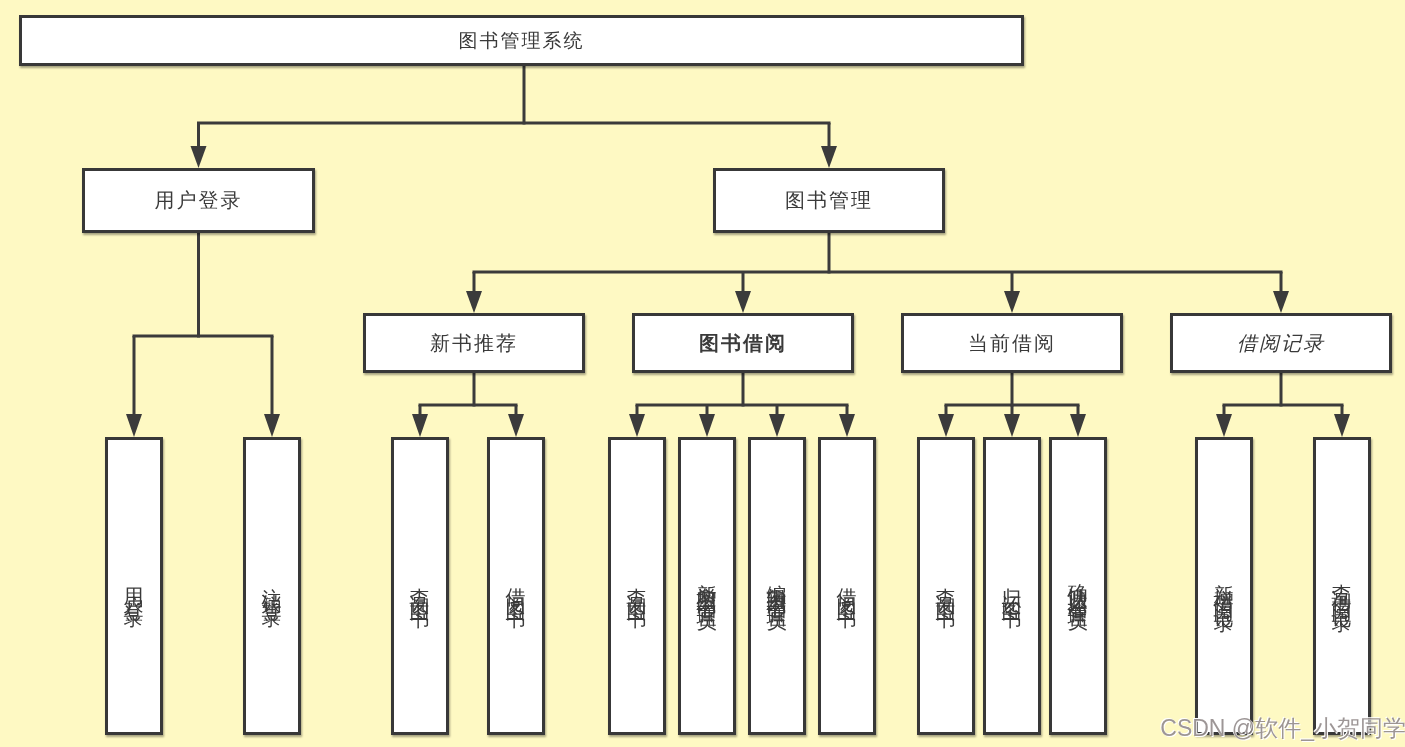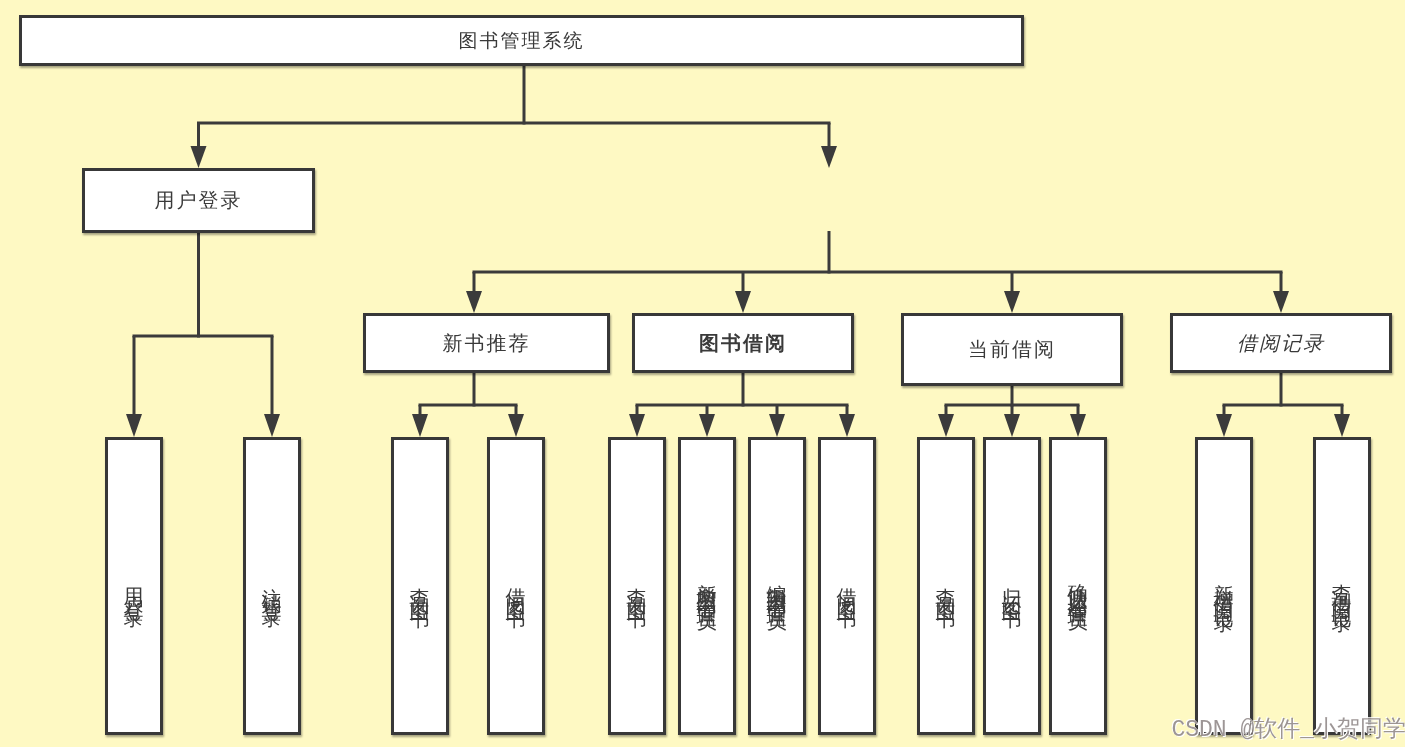--- a/index.html
+++ b/index.html
@@ -47,21 +47,20 @@
   }
   .watermark {
     position: absolute;
     right: 6px;
     bottom: 3px;
     font-size: 23px;
     color: rgba(140, 132, 132, 0.85);
     text-shadow: 1px 1px 0 #ffffff, -1px -1px 0 #ffffff;
     z-index: 5;
     white-space: nowrap;
-    font-family: Liberation Mono, monospace;
   }
 </style>
 </head>
 <body>
 
 <div class="stage">
 
   <svg class="connectors" viewBox="0 0 1405 747" xmlns="http://www.w3.org/2000/svg">
     <g stroke="#3b3b3b" stroke-width="3" fill="#3b3b3b">
 
@@ -122,24 +121,25 @@
       <line x1="1224" y1="405" x2="1224" y2="417"></line>
       <polygon points="1216,414 1232,414 1224,437" stroke="none"></polygon>
       <line x1="1342" y1="405" x2="1342" y2="417"></line>
       <polygon points="1334,414 1350,414 1342,437" stroke="none"></polygon>
     </g>
   </svg>
 
   <div class="node" style="left:19px; top:15px; width:1005px; height:51px; font-size:19px;">图书管理系统</div>
 
   <div class="node" style="left:82px; top:168px; width:233px; height:65px;">用户登录</div>
+  <div class="node" style="left:713px; top:168px; width:232px; height:65px;">图书管理</div>
 
-  <div class="node" style="left:363px; top:313px; width:247px; height:60px;">新书推荐</div>
+  <div class="node" style="left:363px; top:313px; width:222px; height:60px;">新书推荐</div>
   <div class="node" style="left:632px; top:313px; width:222px; height:60px;font-weight:bold;">图书借阅</div>
-  <div class="node" style="left:901px; top:313px; width:222px; height:73px;">当前借阅</div>
+  <div class="node" style="left:901px; top:313px; width:222px; height:60px;">当前借阅</div>
   <div class="node" style="left:1170px; top:313px; width:222px; height:60px;font-style:italic;">借阅记录</div>
 
   <div class="node leaf" style="left:105px; top:437px; width:58px; height:298px;">用户登录</div>
   <div class="node leaf" style="left:243px; top:437px; width:58px; height:298px;">注销登录</div>
 
   <div class="node leaf" style="left:391px; top:437px; width:58px; height:298px;">查询图书</div>
   <div class="node leaf" style="left:487px; top:437px; width:58px; height:298px;">借阅图书</div>
 
   <div class="node leaf" style="left:608px; top:437px; width:58px; height:298px;">查询图书</div>
   <div class="node leaf" style="left:678px; top:437px; width:58px; height:298px; letter-spacing:4px;">新增图书（管理员）</div>

